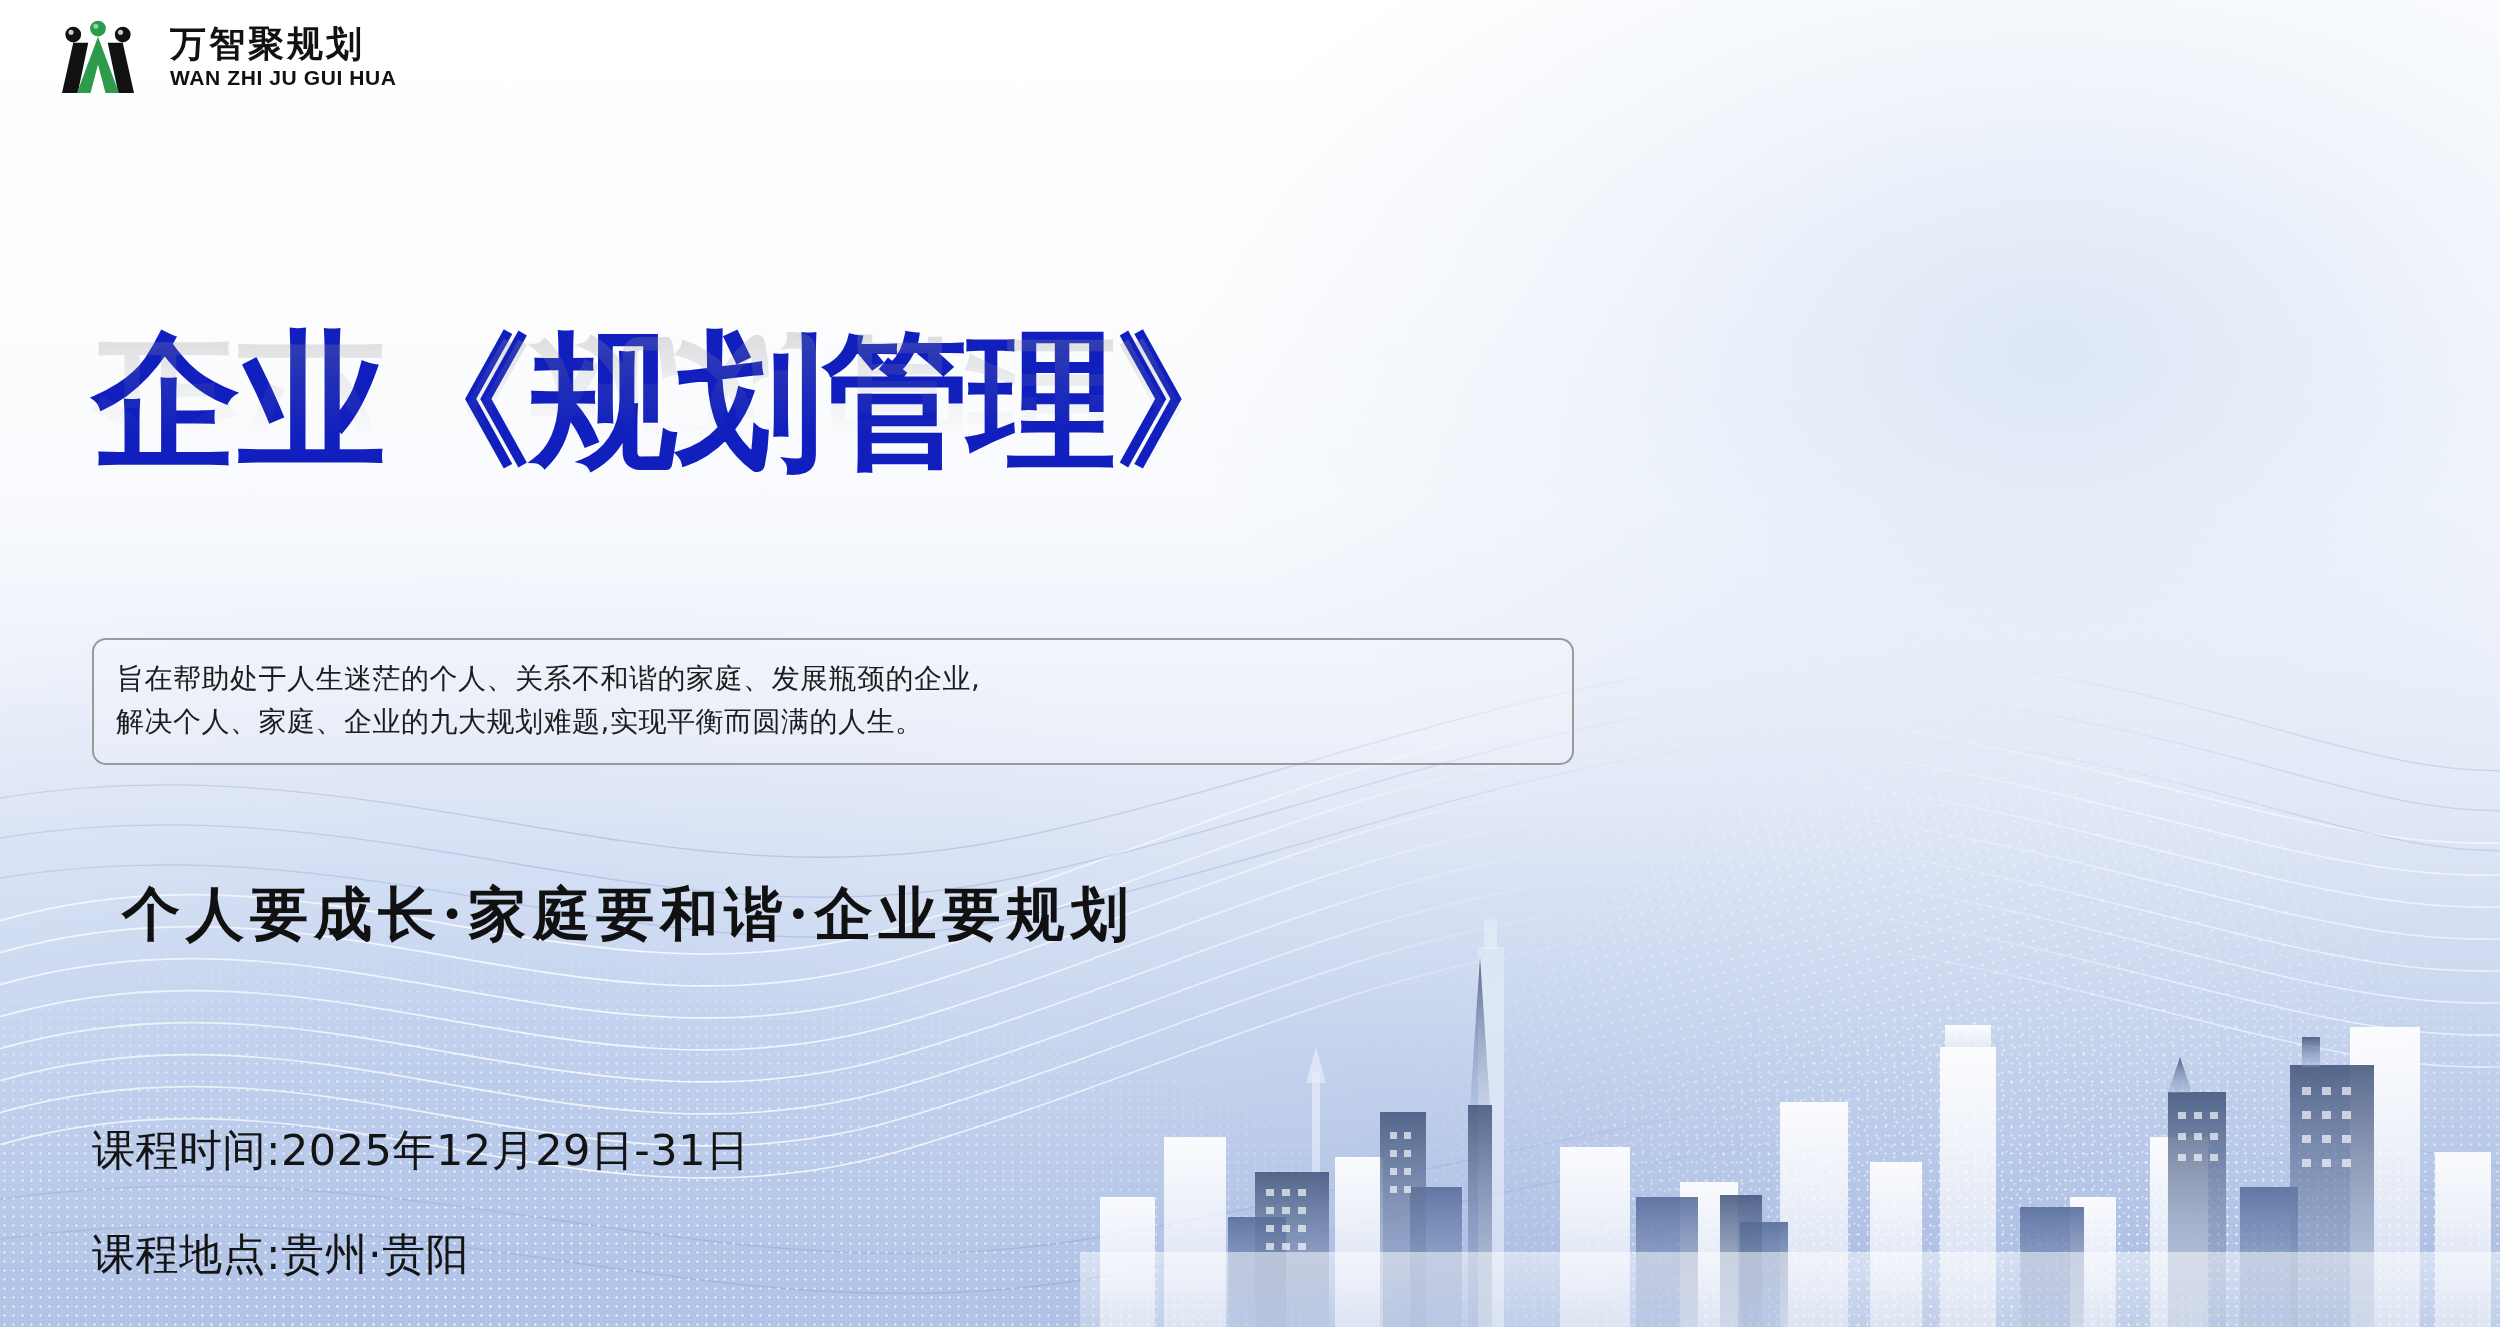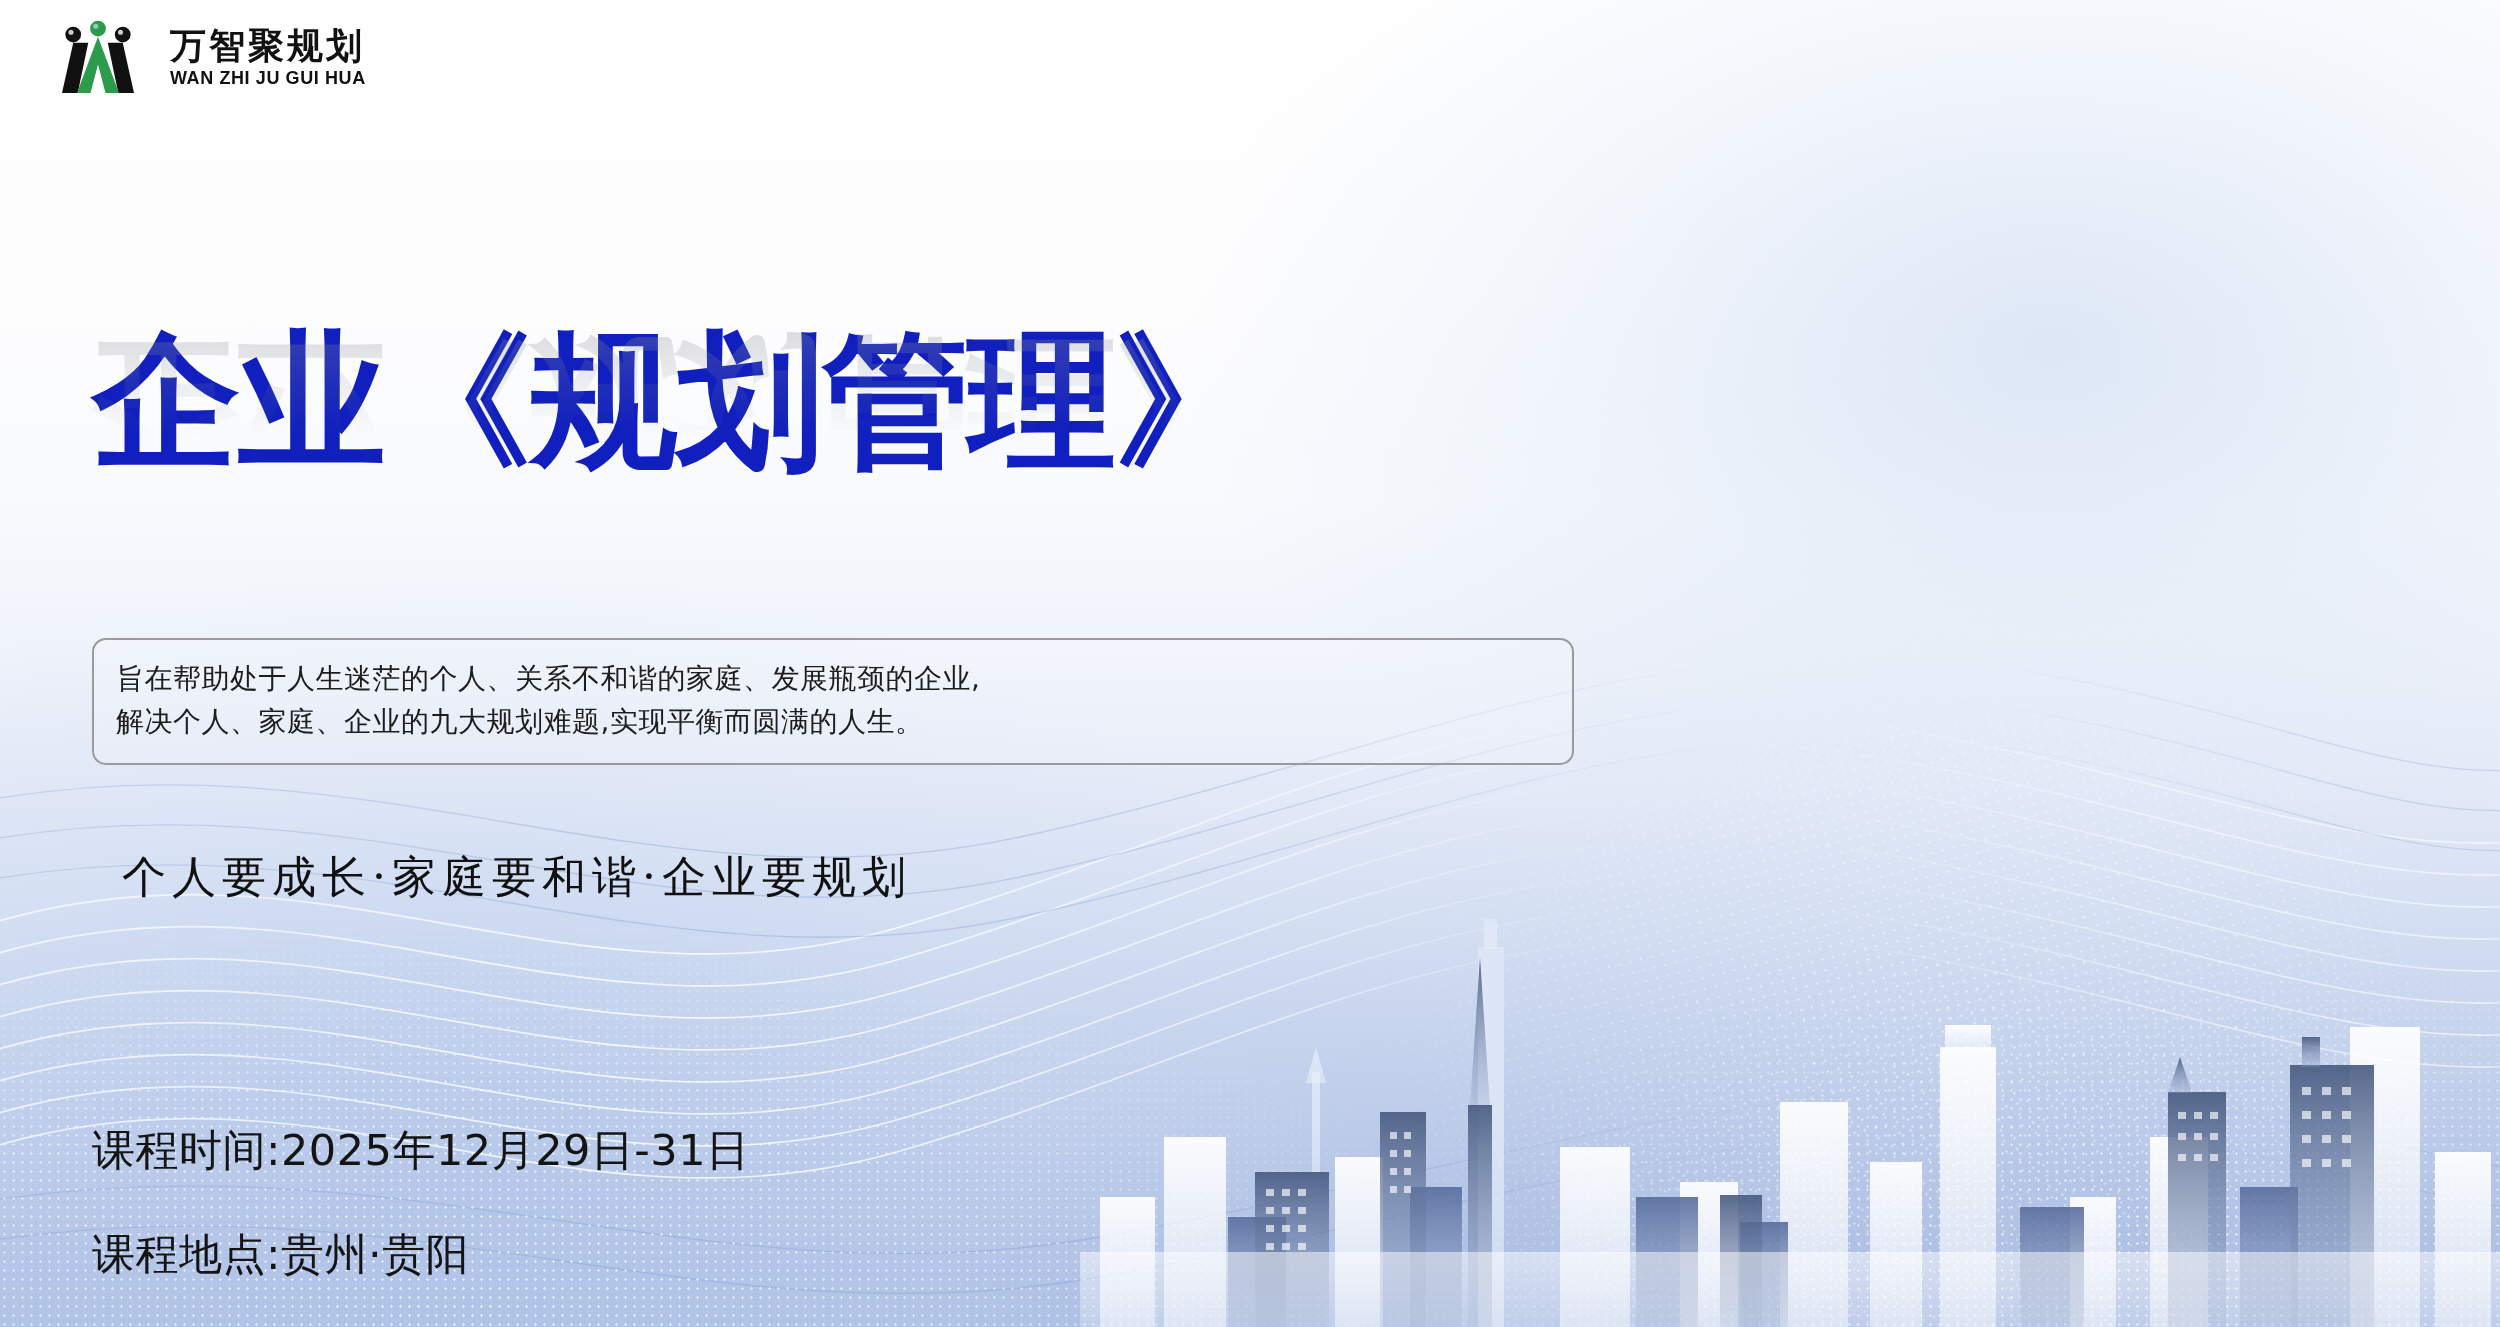--- a/index.html
+++ b/index.html
@@ -86,21 +86,21 @@
   }
   .logo-mark{ width:92px; height:78px; flex:0 0 auto; }
   .logo-mark svg{ width:100%; height:100%; display:block; }
   .logo-text{ display:flex; flex-direction:column; line-height:1; }
   .logo-cn{
     font-family:"Liberation Serif","DejaVu Serif",serif;
     font-size:36px; color:#111; letter-spacing:3px; font-weight:600;
     margin-bottom:5px;
   }
   .logo-en{
-    font-size:18px; color:#111; font-weight:700; letter-spacing:.6px;
+    font-size:21px; color:#111; font-weight:700; letter-spacing:.6px;
     white-space:nowrap;
   }
 
   
   .title-wrap{ position:absolute; left:92px; top:326px; z-index:30; }
   .title{
     font-family:"DejaVu Sans","Liberation Sans",sans-serif;
     font-weight:700;
     font-size:148px;
     line-height:1.02;
@@ -140,24 +140,24 @@
     font-family:"DejaVu Sans","Liberation Sans",sans-serif;
     font-size:28px;
     line-height:1.52;
     color:#1d1d1d;
     letter-spacing:.5px;
     white-space:nowrap;
   }
 
   
   .slogan{
-    position:absolute; left:122px; top:848px;
+    position:absolute; left:122px; top:876px;
     font-family:"DejaVu Serif","Liberation Serif",serif;
-    font-size:44px;
-    font-weight:400;
+    font-size:58px;
+    font-weight:700;
     color:#111;
     letter-spacing:6px;
     white-space:nowrap;
     z-index:30;
   }
 
   
   .pin-block{
     position:absolute; left:1960px; top:855px;
     width:340px;

